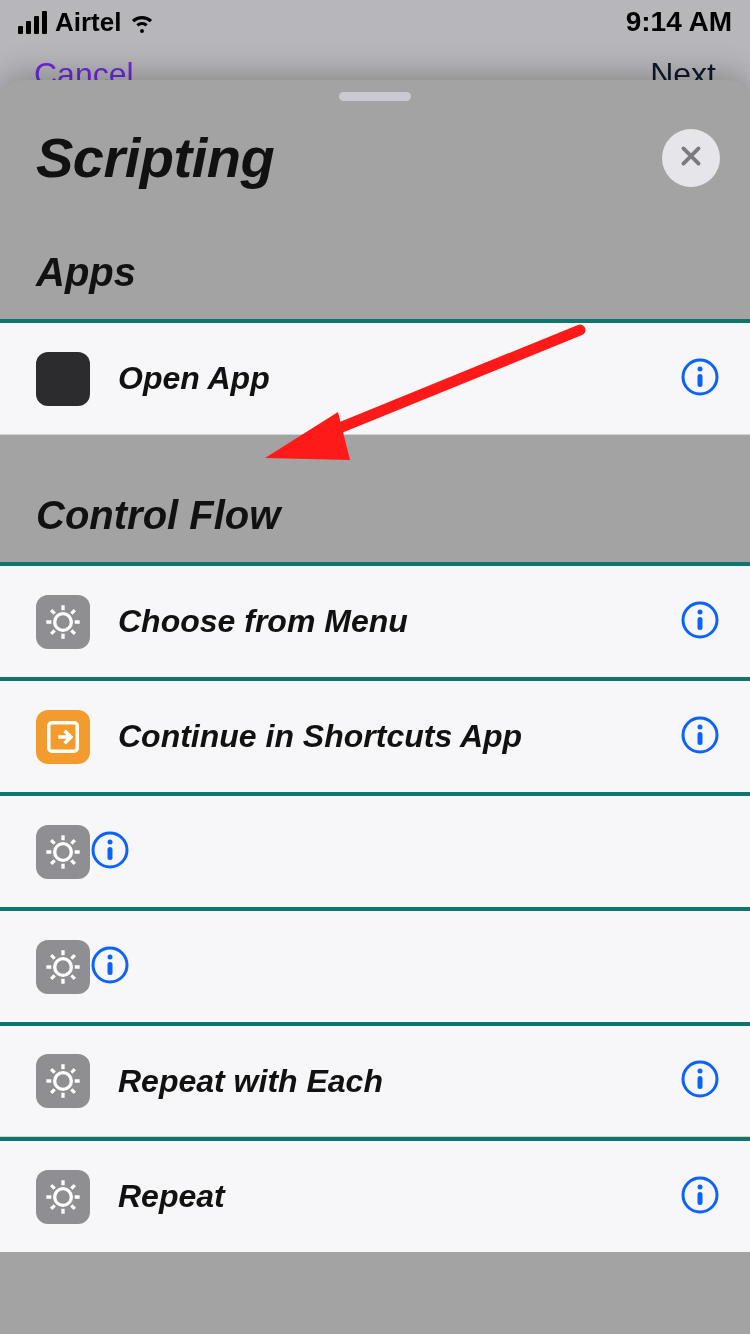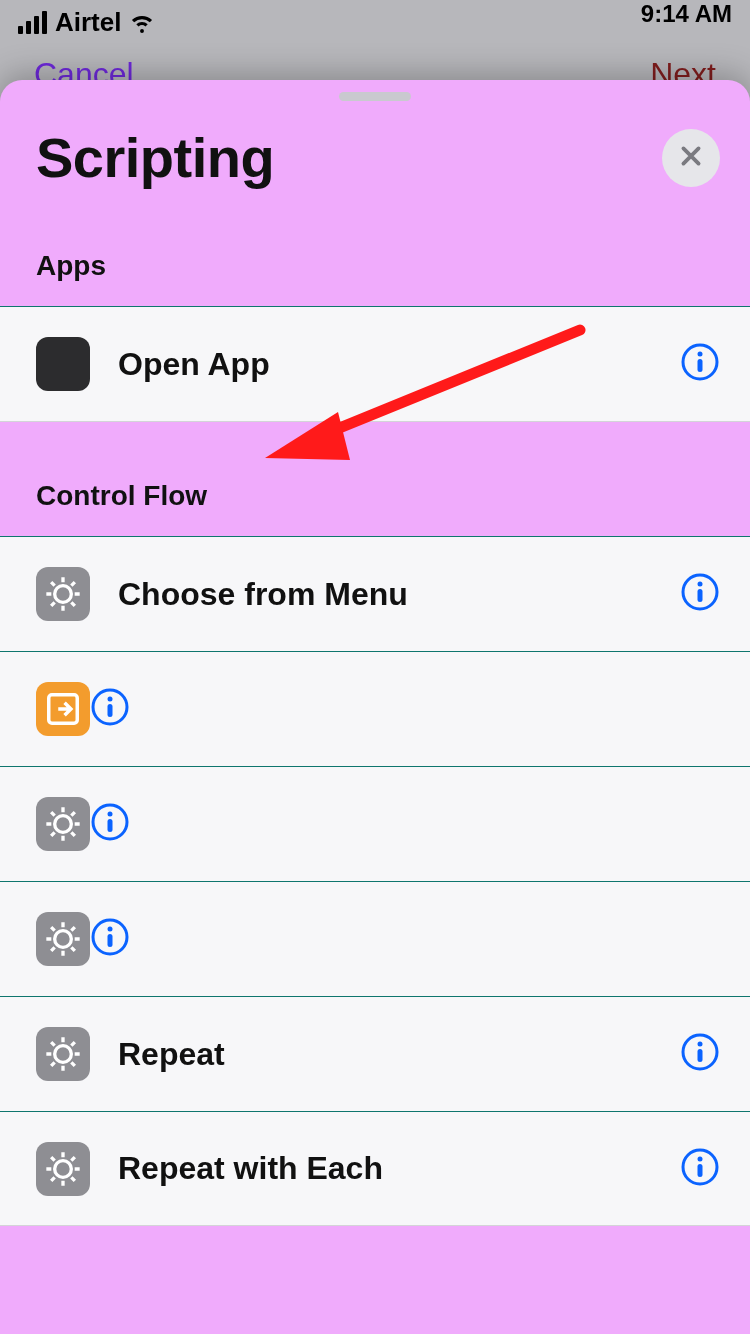--- a/index.html
+++ b/index.html
@@ -9,98 +9,100 @@
     font-family: -apple-system, "Helvetica Neue", Helvetica, Arial, sans-serif;
     background: #b7b7bb;
     overflow: hidden;
     position: relative;
   }
 
   
   .statusbar {
     height: 44px;
     display: flex;
+    align-items: center;
     justify-content: space-between;
     padding: 0 18px;
     font-size: 26px;
     font-weight: 600;
     color: #000;
   }
   .sb-left, .sb-right { display: flex; align-items: center; gap: 8px; }
   .sb-left .bars { display: inline-flex; align-items: flex-end; gap: 3px; }
   .sb-left .bars span {
     width: 5px; background:#000; border-radius:1px;
   }
   .sb-left .bars span:nth-child(1){height:8px}
   .sb-left .bars span:nth-child(2){height:13px}
   .sb-left .bars span:nth-child(3){height:18px}
   .sb-left .bars span:nth-child(4){height:23px}
   .wifi svg, .lock svg, .alarm svg { display:block; }
-  .sb-center { font-size: 24px; font-weight:600; }
+  .sb-center { font-size: 28px; font-weight:600; }
   .battery {
     width: 48px; height: 24px; border: 2px solid #000; border-radius: 5px;
     position: relative; display:inline-block; margin-left:4px;
   }
   .battery::after{
     content:""; position:absolute; right:-7px; top:6px; width:4px; height:10px;
     background:#000; border-radius: 0 2px 2px 0;
   }
   .battery .level{
     position:absolute; left:2px; top:2px; bottom:2px; background:#000; border-radius:2px;
   }
 
   
   .bg-nav {
     height: 60px;
     display:flex; justify-content:space-between; align-items:center;
     padding: 0 34px;
     font-size: 32px;
   }
   .bg-nav .cancel { color:#6d28d9; }
-  .bg-nav .next   { color:#7f1d1d; }
+  .bg-nav .next   { color:#0f172a; }
 
   
   .sheet {
     position:absolute;
     top: 80px;
     left: 0; right: 0; bottom: 0;
-    background: #f0abfc;
+    background: #a3a3a3;
     border-radius: 22px 22px 0 0;
     box-shadow: 0 -6px 30px rgba(0,0,0,0.25);
     overflow:hidden;
+    font-style:italic;
   }
   .grabber{
     width:72px; height:9px; background:#c9c9cf; border-radius:5px;
     margin: 12px auto 0;
   }
   .sheet-header{
     display:flex; align-items:center; justify-content:space-between;
     padding: 24px 30px 60px 36px;
   }
   .sheet-title{
     font-size: 56px; font-weight:800; letter-spacing:-0.5px; color:#111;
   }
   .close-btn{
     width:58px; height:58px; border-radius:50%;
     background:#e6e6ea; display:flex; align-items:center; justify-content:center;
     cursor:pointer;
   }
   .close-btn svg{ width:26px; height:26px; }
 
   .section-label{
-    font-size: 28px; font-weight:800; color:#111;
+    font-size: 40px; font-weight:800; color:#111;
     padding: 0 36px 24px;
   }
   .section-label.second { padding-top: 58px; }
 
   .row{
     display:flex; align-items:center;
     height:115px;
     padding: 0 30px 0 36px;
-    border-top:1px solid #0f766e;
+    border-top:4px solid #0f766e;
     background:#f7f7f9;
     cursor:pointer;
   }
   .row:last-child{ border-bottom:1px solid #d4d4d8; }
   .row .icon{
     width:54px; height:54px; border-radius:12px;
     display:flex; align-items:center; justify-content:center;
     flex-shrink:0;
   }
   .row .label{
@@ -224,86 +226,87 @@
       </div>
   </div>
 
   <div class="row">
     <div class="icon icon-orange">
       <svg viewBox="0 0 24 24" fill="none" stroke="#fff" stroke-width="2.2">
           <rect x="3" y="3" width="18" height="18" rx="2"></rect>
           <path d="M9 12h8M13 8l4 4-4 4"></path>
         </svg>
     </div>
-    <div class="info">
-        <span><svg viewBox="0 0 40 40">
-            <circle cx="20" cy="20" r="17" fill="none" stroke="#0b63ff" stroke-width="3"></circle>
-            <circle cx="20" cy="12" r="2.5" fill="#0b63ff"></circle>
-            <rect x="17.5" y="17" width="5" height="13" rx="2.5" fill="#0b63ff"></rect>
-          </svg></span>
-      </div>
-  </div>
-
-  <div class="row">
-    <div class="icon icon-gear">
-      <svg viewBox="0 0 24 24" fill="none" stroke="#fff" stroke-width="2">
-          <circle cx="12" cy="12" r="5"></circle>
-          <path d="M12 2v3M12 19v3M2 12h3M19 12h3M4.9 4.9l2.1 2.1M17 17l2.1 2.1M19.1 4.9 17 7M7 17l-2.1 2.1"></path>
-        </svg>
-    </div>
-    <div class="info">
-        <span><svg viewBox="0 0 40 40">
-            <circle cx="20" cy="20" r="17" fill="none" stroke="#0b63ff" stroke-width="3"></circle>
-            <circle cx="20" cy="12" r="2.5" fill="#0b63ff"></circle>
-            <rect x="17.5" y="17" width="5" height="13" rx="2.5" fill="#0b63ff"></rect>
-          </svg></span>
-      </div>
-  </div>
-
-  <div class="row">
-    <div class="icon icon-gear">
-      <svg viewBox="0 0 24 24" fill="none" stroke="#fff" stroke-width="2">
-          <circle cx="12" cy="12" r="5"></circle>
-          <path d="M12 2v3M12 19v3M2 12h3M19 12h3M4.9 4.9l2.1 2.1M17 17l2.1 2.1M19.1 4.9 17 7M7 17l-2.1 2.1"></path>
-        </svg>
-    </div>
+    <div class="label">Continue in Shortcuts App</div>
+    <div class="info">
+        <span><svg viewBox="0 0 40 40">
+            <circle cx="20" cy="20" r="17" fill="none" stroke="#0b63ff" stroke-width="3"></circle>
+            <circle cx="20" cy="12" r="2.5" fill="#0b63ff"></circle>
+            <rect x="17.5" y="17" width="5" height="13" rx="2.5" fill="#0b63ff"></rect>
+          </svg></span>
+      </div>
+  </div>
+
+  <div class="row">
+    <div class="icon icon-gear">
+      <svg viewBox="0 0 24 24" fill="none" stroke="#fff" stroke-width="2">
+          <circle cx="12" cy="12" r="5"></circle>
+          <path d="M12 2v3M12 19v3M2 12h3M19 12h3M4.9 4.9l2.1 2.1M17 17l2.1 2.1M19.1 4.9 17 7M7 17l-2.1 2.1"></path>
+        </svg>
+    </div>
+    <div class="info">
+        <span><svg viewBox="0 0 40 40">
+            <circle cx="20" cy="20" r="17" fill="none" stroke="#0b63ff" stroke-width="3"></circle>
+            <circle cx="20" cy="12" r="2.5" fill="#0b63ff"></circle>
+            <rect x="17.5" y="17" width="5" height="13" rx="2.5" fill="#0b63ff"></rect>
+          </svg></span>
+      </div>
+  </div>
+
+  <div class="row">
+    <div class="icon icon-gear">
+      <svg viewBox="0 0 24 24" fill="none" stroke="#fff" stroke-width="2">
+          <circle cx="12" cy="12" r="5"></circle>
+          <path d="M12 2v3M12 19v3M2 12h3M19 12h3M4.9 4.9l2.1 2.1M17 17l2.1 2.1M19.1 4.9 17 7M7 17l-2.1 2.1"></path>
+        </svg>
+    </div>
+    <div class="info">
+        <span><svg viewBox="0 0 40 40">
+            <circle cx="20" cy="20" r="17" fill="none" stroke="#0b63ff" stroke-width="3"></circle>
+            <circle cx="20" cy="12" r="2.5" fill="#0b63ff"></circle>
+            <rect x="17.5" y="17" width="5" height="13" rx="2.5" fill="#0b63ff"></rect>
+          </svg></span>
+      </div>
+  </div>
+
+  <div class="row" style="border-bottom:1px solid #d4d4d8">
+    <div class="icon icon-gear">
+      <svg viewBox="0 0 24 24" fill="none" stroke="#fff" stroke-width="2">
+          <circle cx="12" cy="12" r="5"></circle>
+          <path d="M12 2v3M12 19v3M2 12h3M19 12h3M4.9 4.9l2.1 2.1M17 17l2.1 2.1M19.1 4.9 17 7M7 17l-2.1 2.1"></path>
+        </svg>
+    </div>
+    <div class="label">Repeat with Each</div>
     <div class="info">
         <span><svg viewBox="0 0 40 40">
             <circle cx="20" cy="20" r="17" fill="none" stroke="#0b63ff" stroke-width="3"></circle>
             <circle cx="20" cy="12" r="2.5" fill="#0b63ff"></circle>
             <rect x="17.5" y="17" width="5" height="13" rx="2.5" fill="#0b63ff"></rect>
           </svg></span>
       </div>
   </div>
 
   <div class="row">
     <div class="icon icon-gear">
       <svg viewBox="0 0 24 24" fill="none" stroke="#fff" stroke-width="2">
           <circle cx="12" cy="12" r="5"></circle>
           <path d="M12 2v3M12 19v3M2 12h3M19 12h3M4.9 4.9l2.1 2.1M17 17l2.1 2.1M19.1 4.9 17 7M7 17l-2.1 2.1"></path>
         </svg>
     </div>
     <div class="label">Repeat</div>
-    <div class="info">
-        <span><svg viewBox="0 0 40 40">
-            <circle cx="20" cy="20" r="17" fill="none" stroke="#0b63ff" stroke-width="3"></circle>
-            <circle cx="20" cy="12" r="2.5" fill="#0b63ff"></circle>
-            <rect x="17.5" y="17" width="5" height="13" rx="2.5" fill="#0b63ff"></rect>
-          </svg></span>
-      </div>
-  </div>
-
-  <div class="row" style="border-bottom:1px solid #d4d4d8">
-    <div class="icon icon-gear">
-      <svg viewBox="0 0 24 24" fill="none" stroke="#fff" stroke-width="2">
-          <circle cx="12" cy="12" r="5"></circle>
-          <path d="M12 2v3M12 19v3M2 12h3M19 12h3M4.9 4.9l2.1 2.1M17 17l2.1 2.1M19.1 4.9 17 7M7 17l-2.1 2.1"></path>
-        </svg>
-    </div>
-    <div class="label">Repeat with Each</div>
     <div class="info">
         <span><svg viewBox="0 0 40 40">
             <circle cx="20" cy="20" r="17" fill="none" stroke="#0b63ff" stroke-width="3"></circle>
             <circle cx="20" cy="12" r="2.5" fill="#0b63ff"></circle>
             <rect x="17.5" y="17" width="5" height="13" rx="2.5" fill="#0b63ff"></rect>
           </svg></span>
       </div>
   </div>
 
   <svg class="arrow" viewBox="0 0 340 170">

